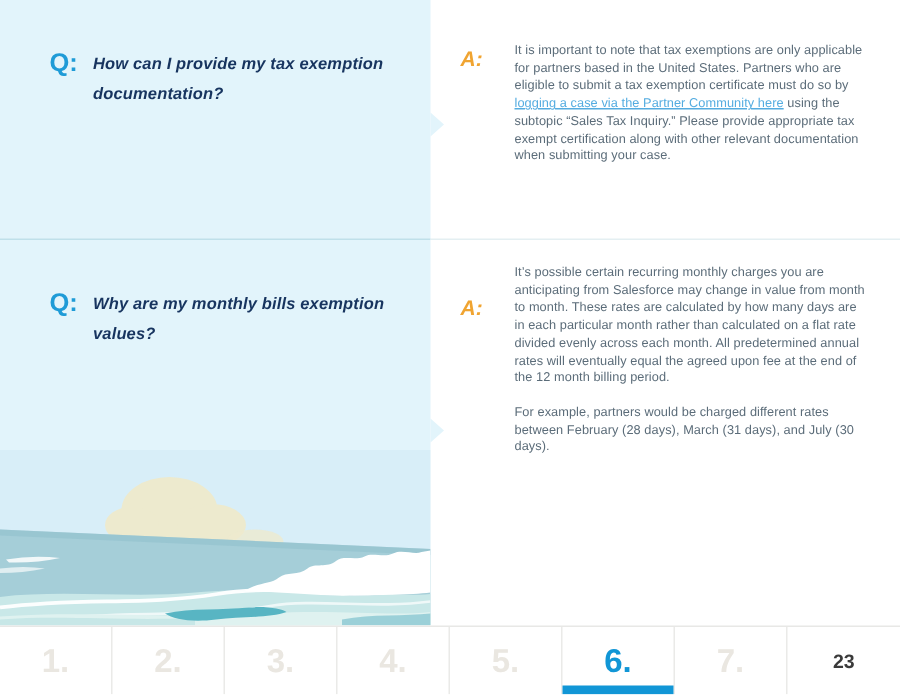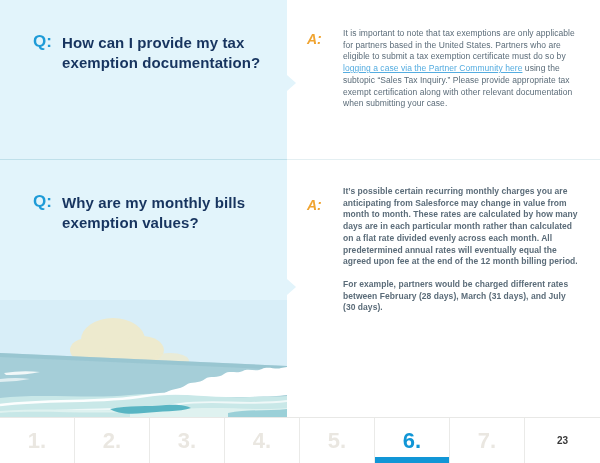--- a/index.html
+++ b/index.html
@@ -8,57 +8,57 @@
 
   
   .q-panel{position:absolute;left:0;top:0;width:287px;height:417px;background:#E2F4FB;}
   .arrow{position:absolute;width:0;height:0;border-top:8px solid transparent;
          border-bottom:8px solid transparent;border-left:9px solid #E2F4FB;}
   .arrow.a1{left:287px;top:75px;}
   .arrow.a2{left:287px;top:279px;}
 
   .q-block{position:absolute;left:0;width:287px;}
   .q-marker{position:absolute;left:33px;top:0;font-size:17px;font-weight:bold;color:#1E9BD7;}
-  .q-text{position:absolute;left:62px;top:1px;width:205px;font-size:15px;line-height:20px;
-          font-weight:bold;color:#17345F;letter-spacing:.1px;}
+  .q-text{position:absolute;left:62px;top:1px;width:205px;font-size:11px;line-height:20px;
+          font-weight:bold;font-style:italic;color:#17345F;letter-spacing:.1px;}
   .q-block.q1{top:32px;}
   .q-block.q2{top:192px;}
 
   
   .divider-left{position:absolute;left:0;top:159px;width:287px;height:1px;background:#BFE0EA;}
   .divider-right{position:absolute;left:287px;top:159px;width:313px;height:1px;background:#E4EFF2;}
 
   
   .a-block{position:absolute;left:287px;width:313px;}
   .a-block.a1{top:0;height:159px;}
   .a-block.a2{top:159px;height:258px;}
   .a-marker{position:absolute;left:20px;font-size:14px;font-weight:bold;font-style:italic;color:#F0A431;}
   .a1 .a-marker{top:31px;}
   .a2 .a-marker{top:38px;}
   .a-body{position:absolute;left:56px;width:236px;font-size:8.5px;line-height:11.7px;
           color:#5B6C79;letter-spacing:.05px;}
   .a1 .a-body{top:28px;}
-  .a2 .a-body{top:27px;font-weight:bold;}
+  .a2 .a-body{top:17px;}
   .a-body p{margin:0 0 11px 0;}
   .a-body a{color:#54ACE0;text-decoration:underline;cursor:pointer;}
 
   
   .ocean{position:absolute;left:0;top:300px;width:287px;height:117px;display:block;}
 
   
   .pagination{position:absolute;left:0;top:417px;width:600px;height:46px;background:#fff;
               border-top:1px solid #E8E8E6;box-sizing:border-box;display:flex;}
   .page-tab{position:relative;width:75px;box-sizing:border-box;border-right:1px solid #EAEAE8;
             display:flex;align-items:center;justify-content:center;
             font-size:22px;font-weight:bold;color:#EAE7E1;cursor:pointer;}
   .page-tab .bar{display:none;position:absolute;left:0;right:0;bottom:0;height:6px;background:#1196D6;}
   .page-tab.active{color:#1196D6;}
   .page-tab.active .bar{display:block;}
   .page-num{width:75px;display:flex;align-items:center;justify-content:center;
-            font-size:10px;font-weight:600;color:#3A3A3A;}
+            font-size:13px;font-weight:600;color:#3A3A3A;}
 </style>
 </head>
 <body>
 
 <div class="slide">
 
   <div class="q-panel"></div>
   <div class="arrow a1"></div>
   <div class="arrow a2"></div>
 

